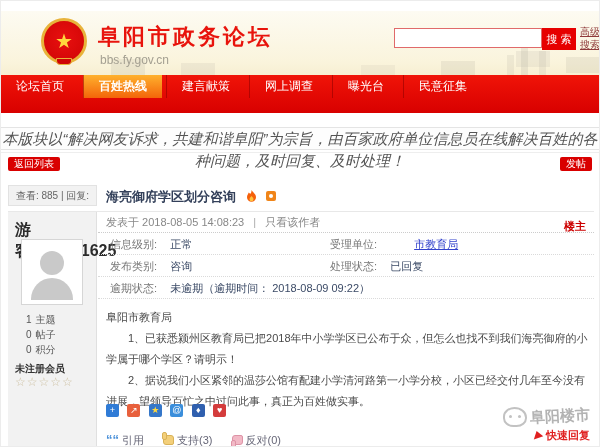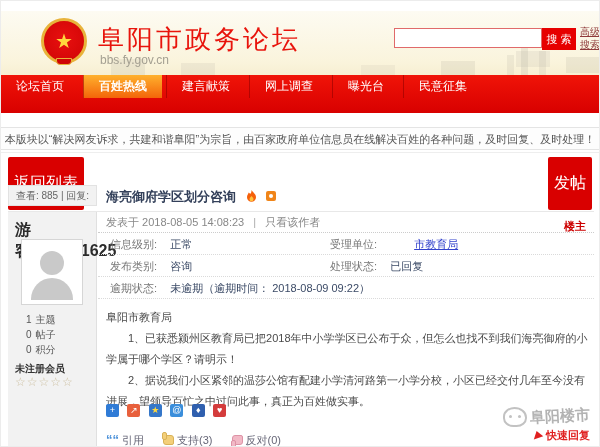--- a/index.html
+++ b/index.html
@@ -13,21 +13,21 @@
              box-shadow:70px 4px 0 rgba(185,180,165,.18), 330px 2px 0 rgba(185,180,165,.22),
                         405px -8px 0 rgba(185,180,165,.18), 455px -2px 0 rgba(185,180,165,.22),
                         250px 6px 0 rgba(185,180,165,.15); }
   .tower { position:absolute; bottom:0; left:520px; width:7px; height:34px; background:rgba(185,180,165,.25);
            box-shadow:-14px 14px 0 rgba(185,180,165,.2), 18px 10px 0 rgba(185,180,165,.2); }
   .emblem { position:absolute; left:40px; top:7px; width:46px; height:46px; border-radius:50%;
             background:radial-gradient(circle at 50% 45%, #e81010 0%, #cf0404 100%);
             border:3px solid #e8b33a; text-align:center; }
   .emblem .star { color:#ffd83d; font-size:20px; line-height:40px; }
   .emblem .ribbon { position:absolute; left:12px; bottom:-4px; width:16px; height:7px; background:#cf0404; border:1px solid #e8b33a; border-radius:0 0 4px 4px; }
-  .site-title { position:absolute; left:97px; top:11px; font-size:26px; font-weight:normal; color:#e8140c; letter-spacing:3px; }
+  .site-title { position:absolute; left:97px; top:11px; font-size:22px; font-weight:bold; color:#e8140c; letter-spacing:3px; }
   .site-url { position:absolute; left:99px; top:42px; font-size:12px; color:#a4a092; }
   .search-input { position:absolute; left:393px; top:17px; width:148px; height:20px; border:1px solid #e06a6a; background:#fff; font-size:11px; padding:0 4px; }
   .search-btn { position:absolute; left:541px; top:17px; width:34px; height:22px; background:#e60000; color:#fff;
                 border:0; font-size:11px; cursor:pointer; font-family:inherit; }
   .adv-search { position:absolute; left:579px; top:14px; width:22px; font-size:10px; color:#8f3b3b;
                 text-decoration:underline; line-height:13px; word-break:break-all; cursor:pointer; }
 
   
   .nav { position:absolute; left:0; top:74px; width:100%; height:38px;
          background:linear-gradient(180deg,#f01408 0%,#d80000 100%);font-family:Liberation Serif, serif; }
@@ -38,25 +38,25 @@
   
   .breadcrumb { position:absolute; left:0; top:99px; width:100%; height:24px; line-height:24px;
                 padding-left:10px; font-size:11px; color:#666; background:#fff; }
   .home-icon { color:#d20000; font-size:14px; margin-right:5px; vertical-align:-1px; }
   .crumb-link { color:#666; cursor:pointer; }
   .crumb-sep { margin:0 4px; color:#888; }
 
   
   .notice { position:absolute; left:0; top:126px; width:100%; height:23px; line-height:22px;
             border-top:1px solid #e4e4e4; border-bottom:1px solid #e4e4e4;
-            text-align:center; font-size:11px; color:#555; background:#fdfdfd; }
+            text-align:center; font-size:15px; color:#555; background:#fdfdfd;font-style:italic; }
 
   
   .sep-line { position:absolute; left:0; top:151px; width:100%; border-top:1px solid #eee; }
-  .btn { position:absolute; background:#d90000; color:#fff; font-size:16px; padding:16px 6px;
+  .btn { position:absolute; background:#d90000; color:#fff; font-size:10px; padding:0 6px;
          border:0; border-radius:2px; cursor:pointer; font-family:inherit; }
   .btn-back { left:7px; top:156px; }
   .btn-post { right:7px; top:156px; }
 
   
   .thread-stats { position:absolute; left:7px; top:184px; width:89px; height:21px; line-height:20px;
                   background:#f2f2f2; border:1px solid #e2e2e2; font-size:10px; color:#666; text-align:center; }
   .thread-title-row { position:absolute; left:105px; top:185px; height:20px; line-height:20px; }
   .thread-title { font-size:13px; font-weight:bold; color:#33405a; }
   .hot-icon { margin-left:6px; vertical-align:-2px; }

